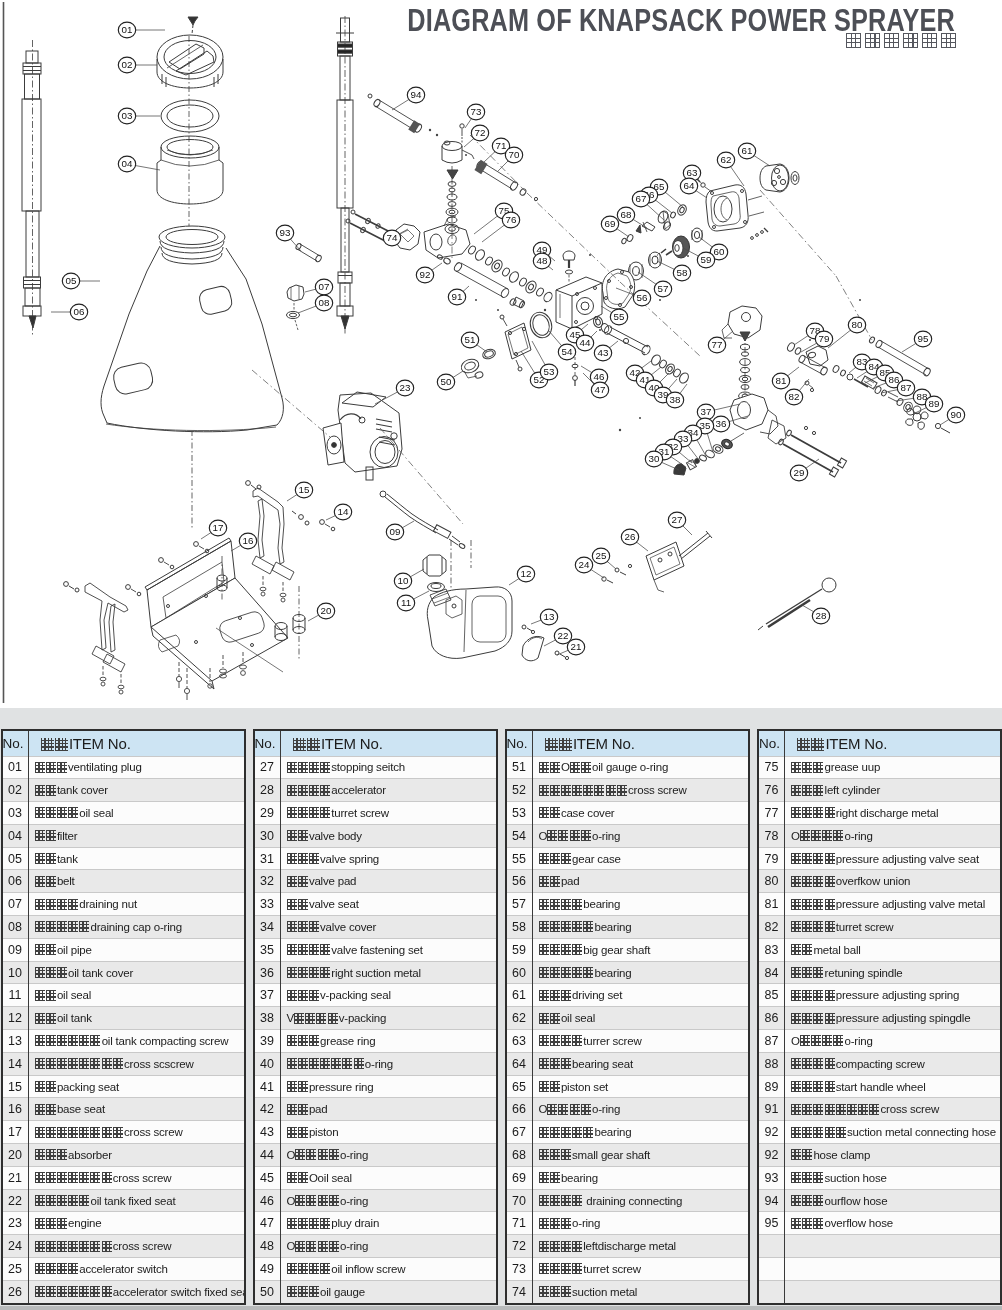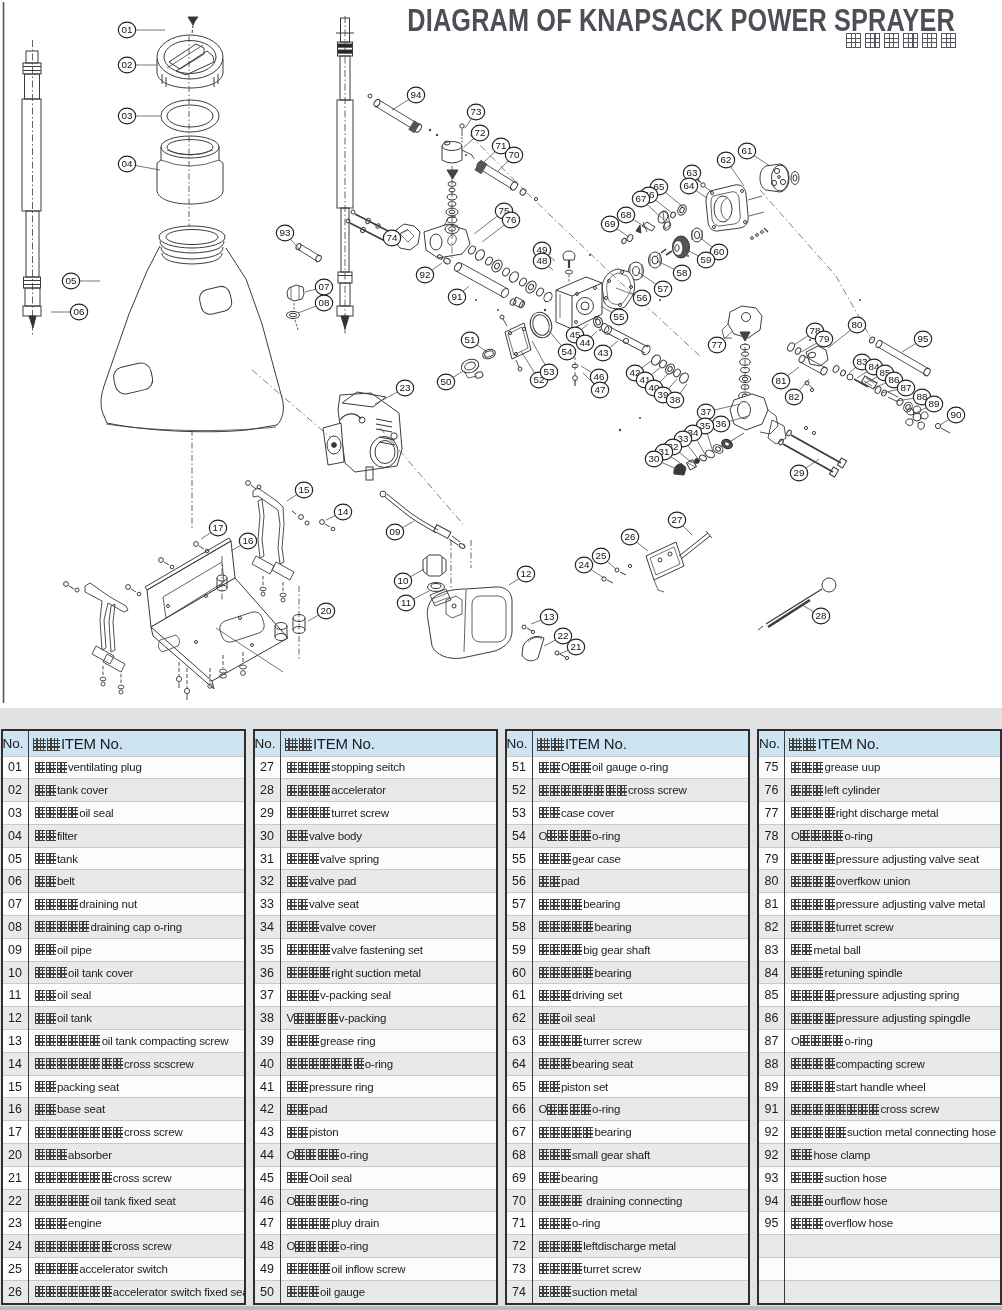--- a/index.html
+++ b/index.html
@@ -7,21 +7,21 @@
 #title{position:absolute;top:3px;right:47px;font-size:31px;font-weight:bold;color:#4d4f56;letter-spacing:0.2px;white-space:nowrap;transform:scaleX(0.815);transform-origin:100% 0}
 #sub{position:absolute;top:33px;right:46px;white-space:nowrap}
 .tc{display:inline-block;width:15px;height:15px;margin-left:4px;background:
  repeating-linear-gradient(90deg,#55575e 0 1.3px,transparent 1.3px 4.6px),
  repeating-linear-gradient(0deg,#55575e 0 1.3px,transparent 1.3px 4.6px)}
 .pt{position:absolute;top:729px;border-collapse:collapse;table-layout:fixed;width:245px;background:#fff}
 .pt td{border:0;padding:0;height:21.8px;font-size:11.5px;color:#1c1c1c;overflow:hidden;white-space:nowrap;letter-spacing:-0.2px}
 .pt .no{width:25px;text-align:center;border-right:1.6px solid #3a3a3a;font-size:12.5px;letter-spacing:0}
 .pt .nm{padding-left:6px}
 .pt tr.hd td{height:24.5px;background:#cde4f3;font-size:13.5px;text-align:left}
-.pt tr.hd td.nm{font-size:15px;padding-left:4px}
+.pt tr.hd td.nm{font-size:15px;padding-left:12px}
 .pt tr.even td{background:#e9e9e9}
 .pt tr.odd td{background:#fcfcfc}
 .pt tr td{border-top:1px solid #c9c9c9}
 .pt tr.hd td{border-top:0}
 .pt{border:2px solid #2e2e2e;outline:0}
 .c{display:inline-block;width:10px;height:11px;margin-right:1.2px;vertical-align:-1.5px;background:
  repeating-linear-gradient(90deg,#3f3f3f 0 1.2px,transparent 1.2px 3.4px),
  repeating-linear-gradient(0deg,#3f3f3f 0 1.2px,transparent 1.2px 3.4px)}
 .hnm .c{width:13px;height:13px;vertical-align:-2px}
 svg text{font-family:"Liberation Sans",sans-serif}

